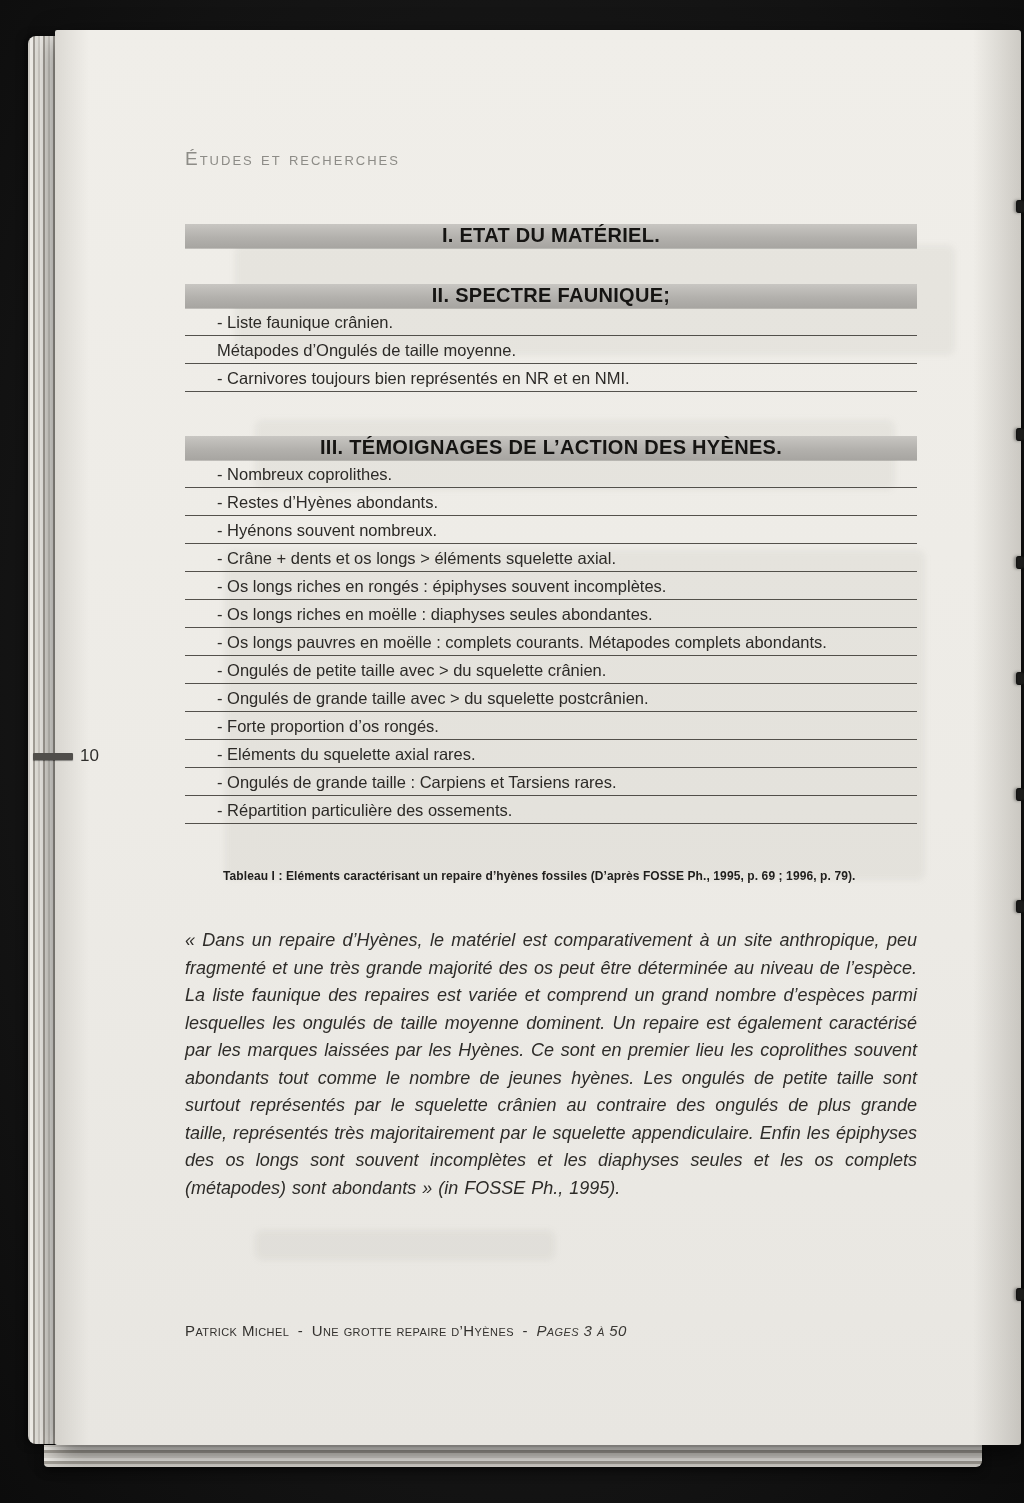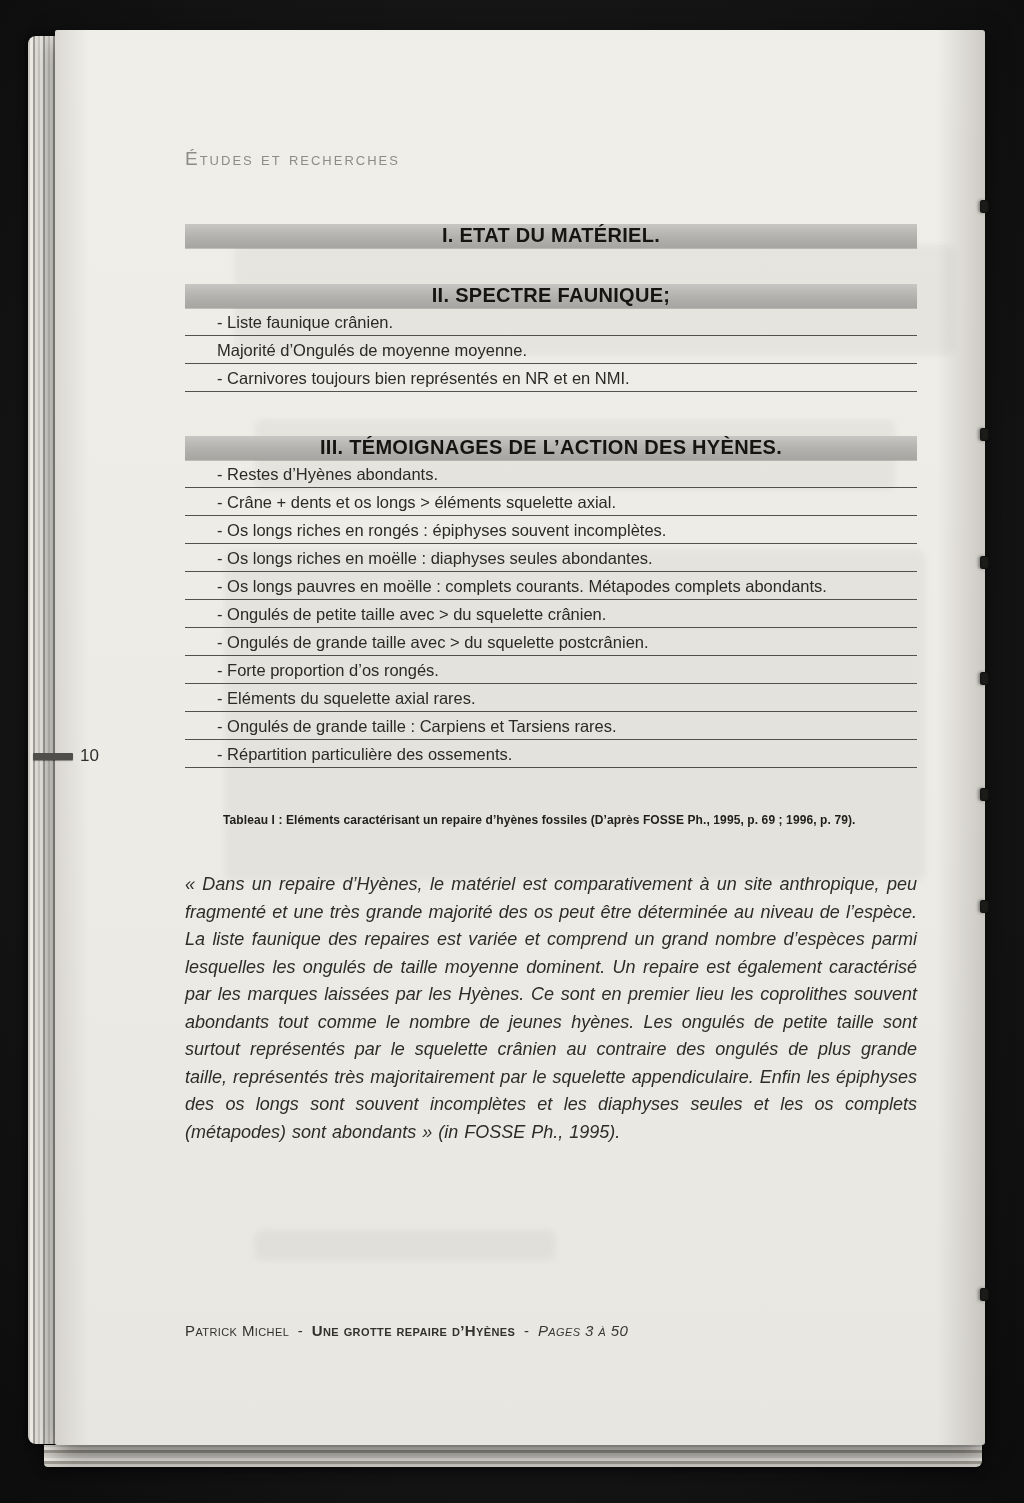--- a/index.html
+++ b/index.html
@@ -23,20 +23,21 @@
   }
   
   .page{
     position:absolute;left:55px;top:30px;width:930px;height:1415px;
     background:
       linear-gradient(90deg, rgba(110,105,95,.16) 0, rgba(0,0,0,0) 34px),
       linear-gradient(270deg, rgba(80,75,65,.22) 0, rgba(0,0,0,0) 48px),
       linear-gradient(180deg,#f0eee9 0%,#edebe6 55%,#e8e6e1 100%);
     border-radius:2px 3px 3px 2px;
     box-shadow:0 8px 26px rgba(0,0,0,.6);
+    padding-left:36px;
   }
   
   .smudge{position:absolute;background:rgba(120,114,102,.07);filter:blur(3px);border-radius:8px;}
   .sm1{left:180px;top:215px;width:720px;height:110px;}
   .sm2{left:200px;top:390px;width:640px;height:70px;}
   .sm3{left:170px;top:520px;width:700px;height:330px;}
   .sm4{left:200px;top:1200px;width:300px;height:30px;}
   
   .hole{position:absolute;right:-4px;width:9px;height:13px;background:#1b1b1a;border-radius:3px;box-shadow:inset 0 0 2px #000, -2px 0 3px rgba(0,0,0,.35);}
   
@@ -64,21 +65,21 @@
     color:#1f1e1c;text-align:justify;text-indent:38px;letter-spacing:.1px;
   }
   .quote{
     margin-top:36px;font-style:italic;font-size:18px;line-height:27.5px;
     color:#2e2c29;text-align:justify;word-spacing:1px;
   }
   .footer{
     position:absolute;left:130px;top:1292px;width:740px;
     font-variant:small-caps;font-size:15px;color:#33312e;letter-spacing:.4px;
   }
-  .footer .f-title{font-weight:bold;}
+  .footer .f-title{font-weight:normal;}
   .footer .f-pages{font-style:italic;font-weight:500;color:#3a3834;}
   .footer .f-sep{padding:0 4px;}
   
   .pagenum{
     position:absolute;left:33px;top:736px;display:flex;align-items:center;margin-top:10px;
   }
   .pagenum .tab-bar{width:40px;height:7px;background:#504e4b;box-shadow:0 1px 1px rgba(0,0,0,.4);margin-right:7px;border-radius:1px;}
   .pagenum .num{font-size:17px;color:#2f2e2c;}
 </style>
 </head>
@@ -109,33 +110,35 @@
     <div class="tbl first">
       <div class="tbl-head">I. ETAT DU MATÉRIEL.</div>
     </div>
 
     <div class="tbl">
       <div class="tbl-head">II. SPECTRE FAUNIQUE;</div>
       <div>
 
           <div class="t-row">- Liste faunique crânien.</div>
 
-          <div class="t-row">Majorité d’Ongulés de moyenne moyenne.</div>
+          <div class="t-row">Métapodes d’Ongulés de taille moyenne.</div>
 
           <div class="t-row">- Carnivores toujours bien représentés en NR et en NMI.</div>
         </div>
     </div>
 
     <div class="tbl third">
       <div class="tbl-head">III. TÉMOIGNAGES DE L’ACTION DES HYÈNES.</div>
       <div>
 
+          <div class="t-row">- Nombreux coprolithes.</div>
 
           <div class="t-row">- Restes d’Hyènes abondants.</div>
 
+          <div class="t-row">- Hyénons souvent nombreux.</div>
 
           <div class="t-row">- Crâne + dents et os longs &gt; éléments squelette axial.</div>
 
           <div class="t-row">- Os longs riches en rongés : épiphyses souvent incomplètes.</div>
 
           <div class="t-row">- Os longs riches en moëlle : diaphyses seules abondantes.</div>
 
           <div class="t-row">- Os longs pauvres en moëlle : complets courants. Métapodes complets abondants.</div>
 
           <div class="t-row">- Ongulés de petite taille avec &gt; du squelette crânien.</div>

